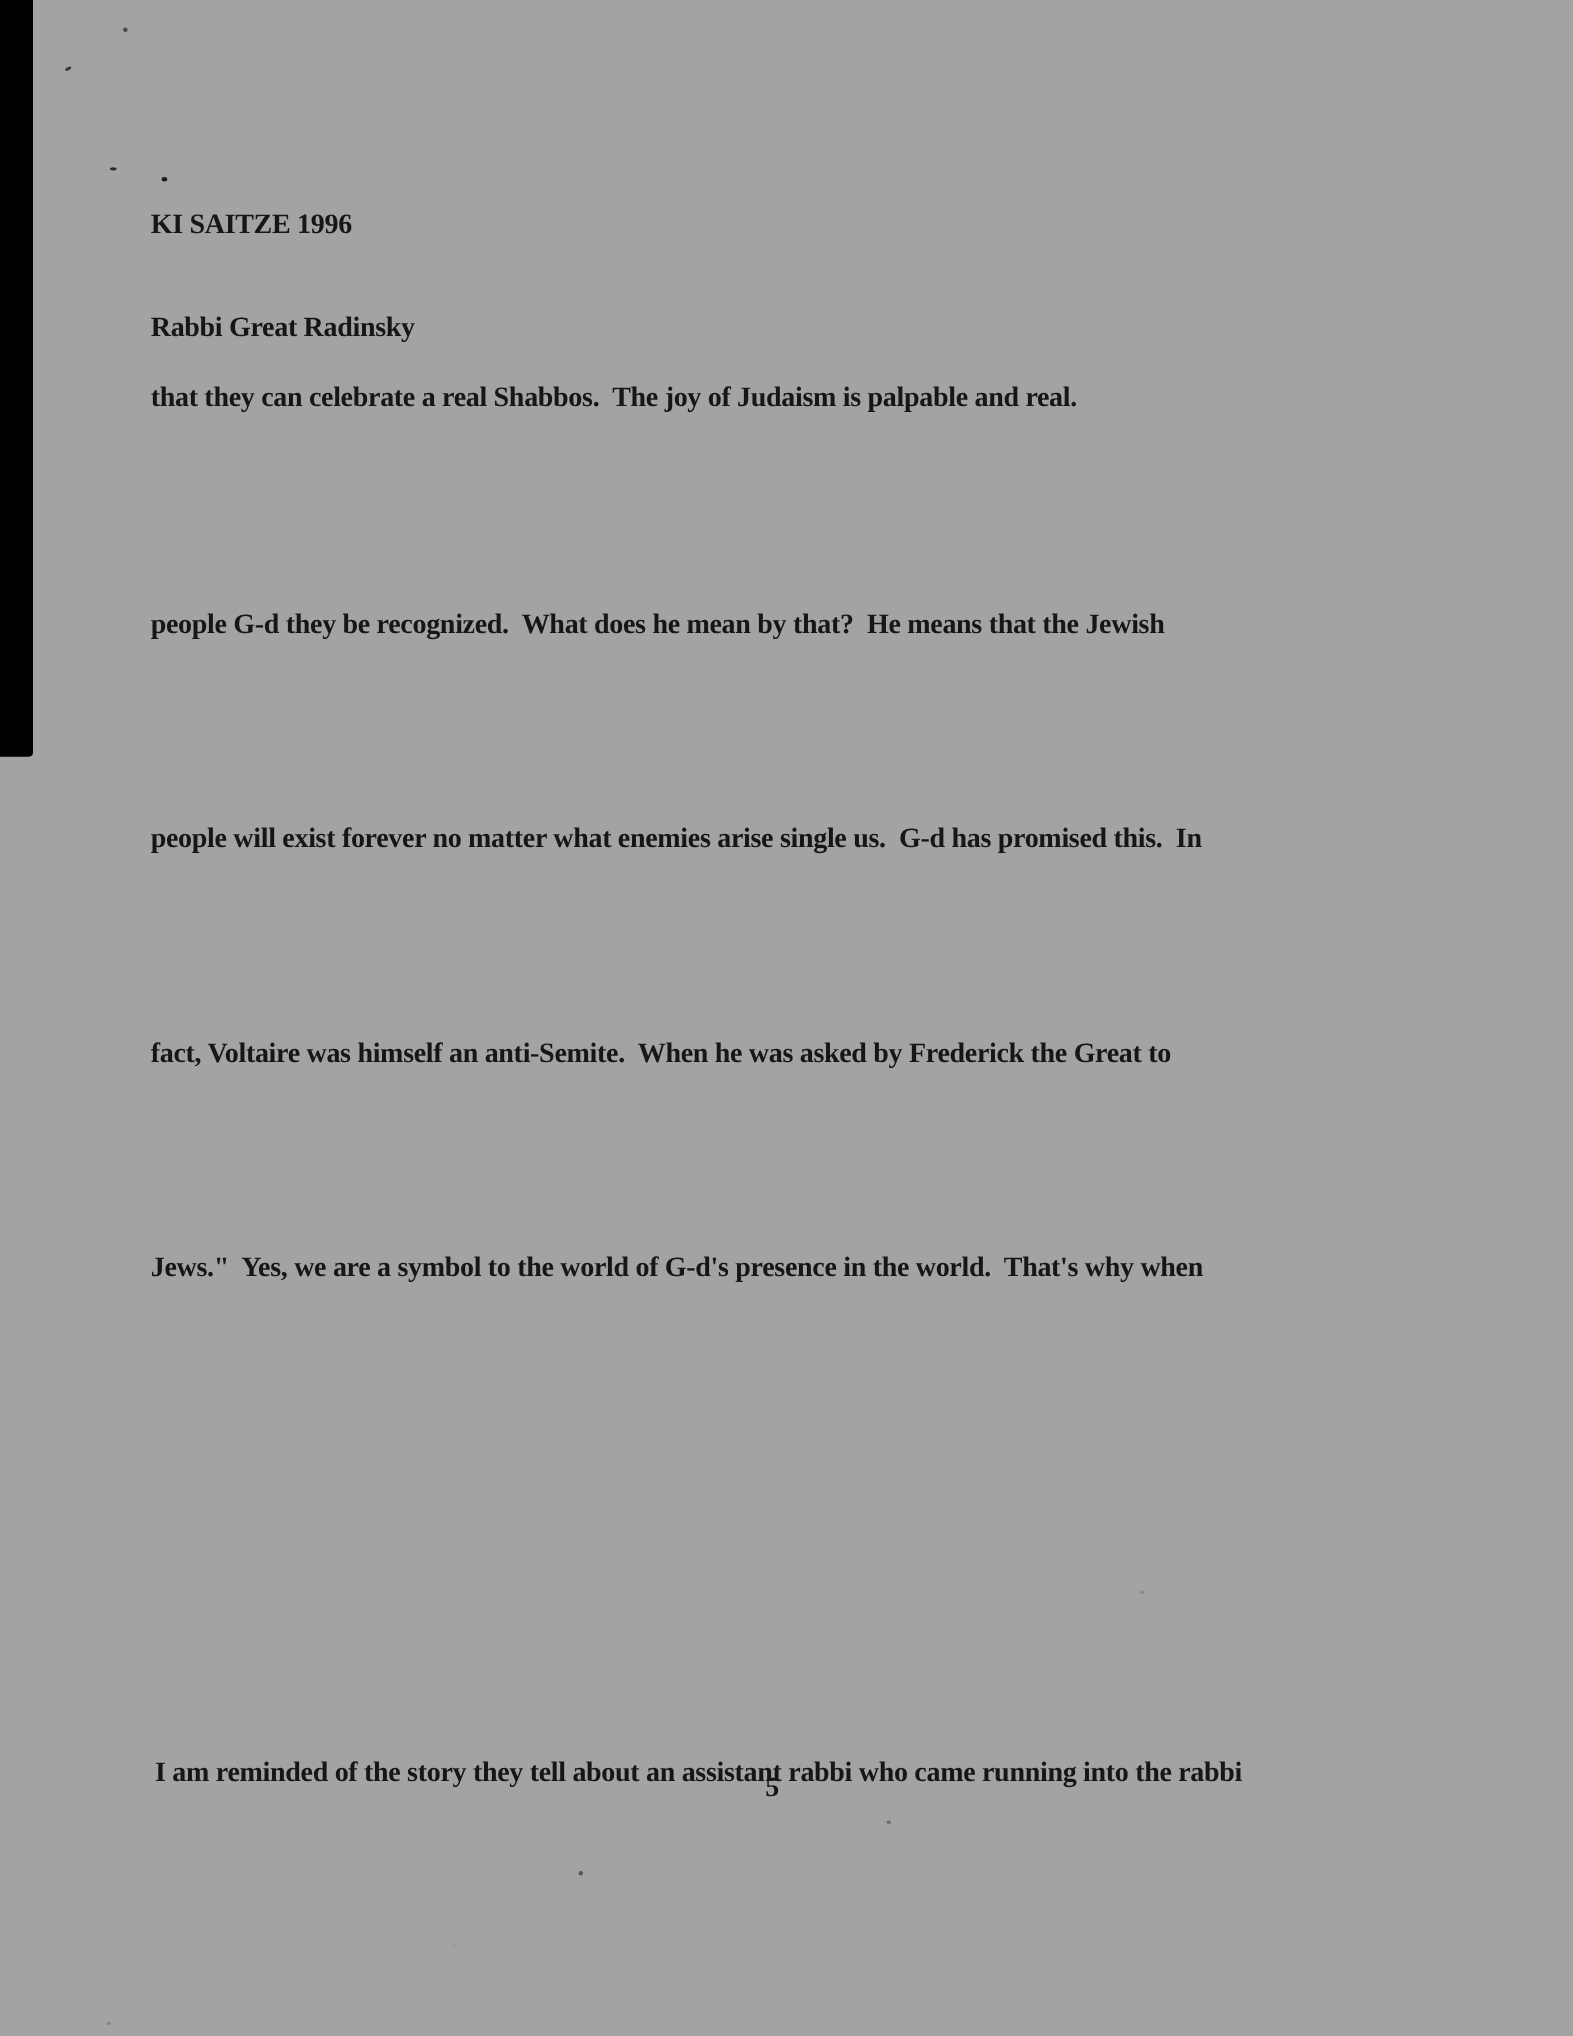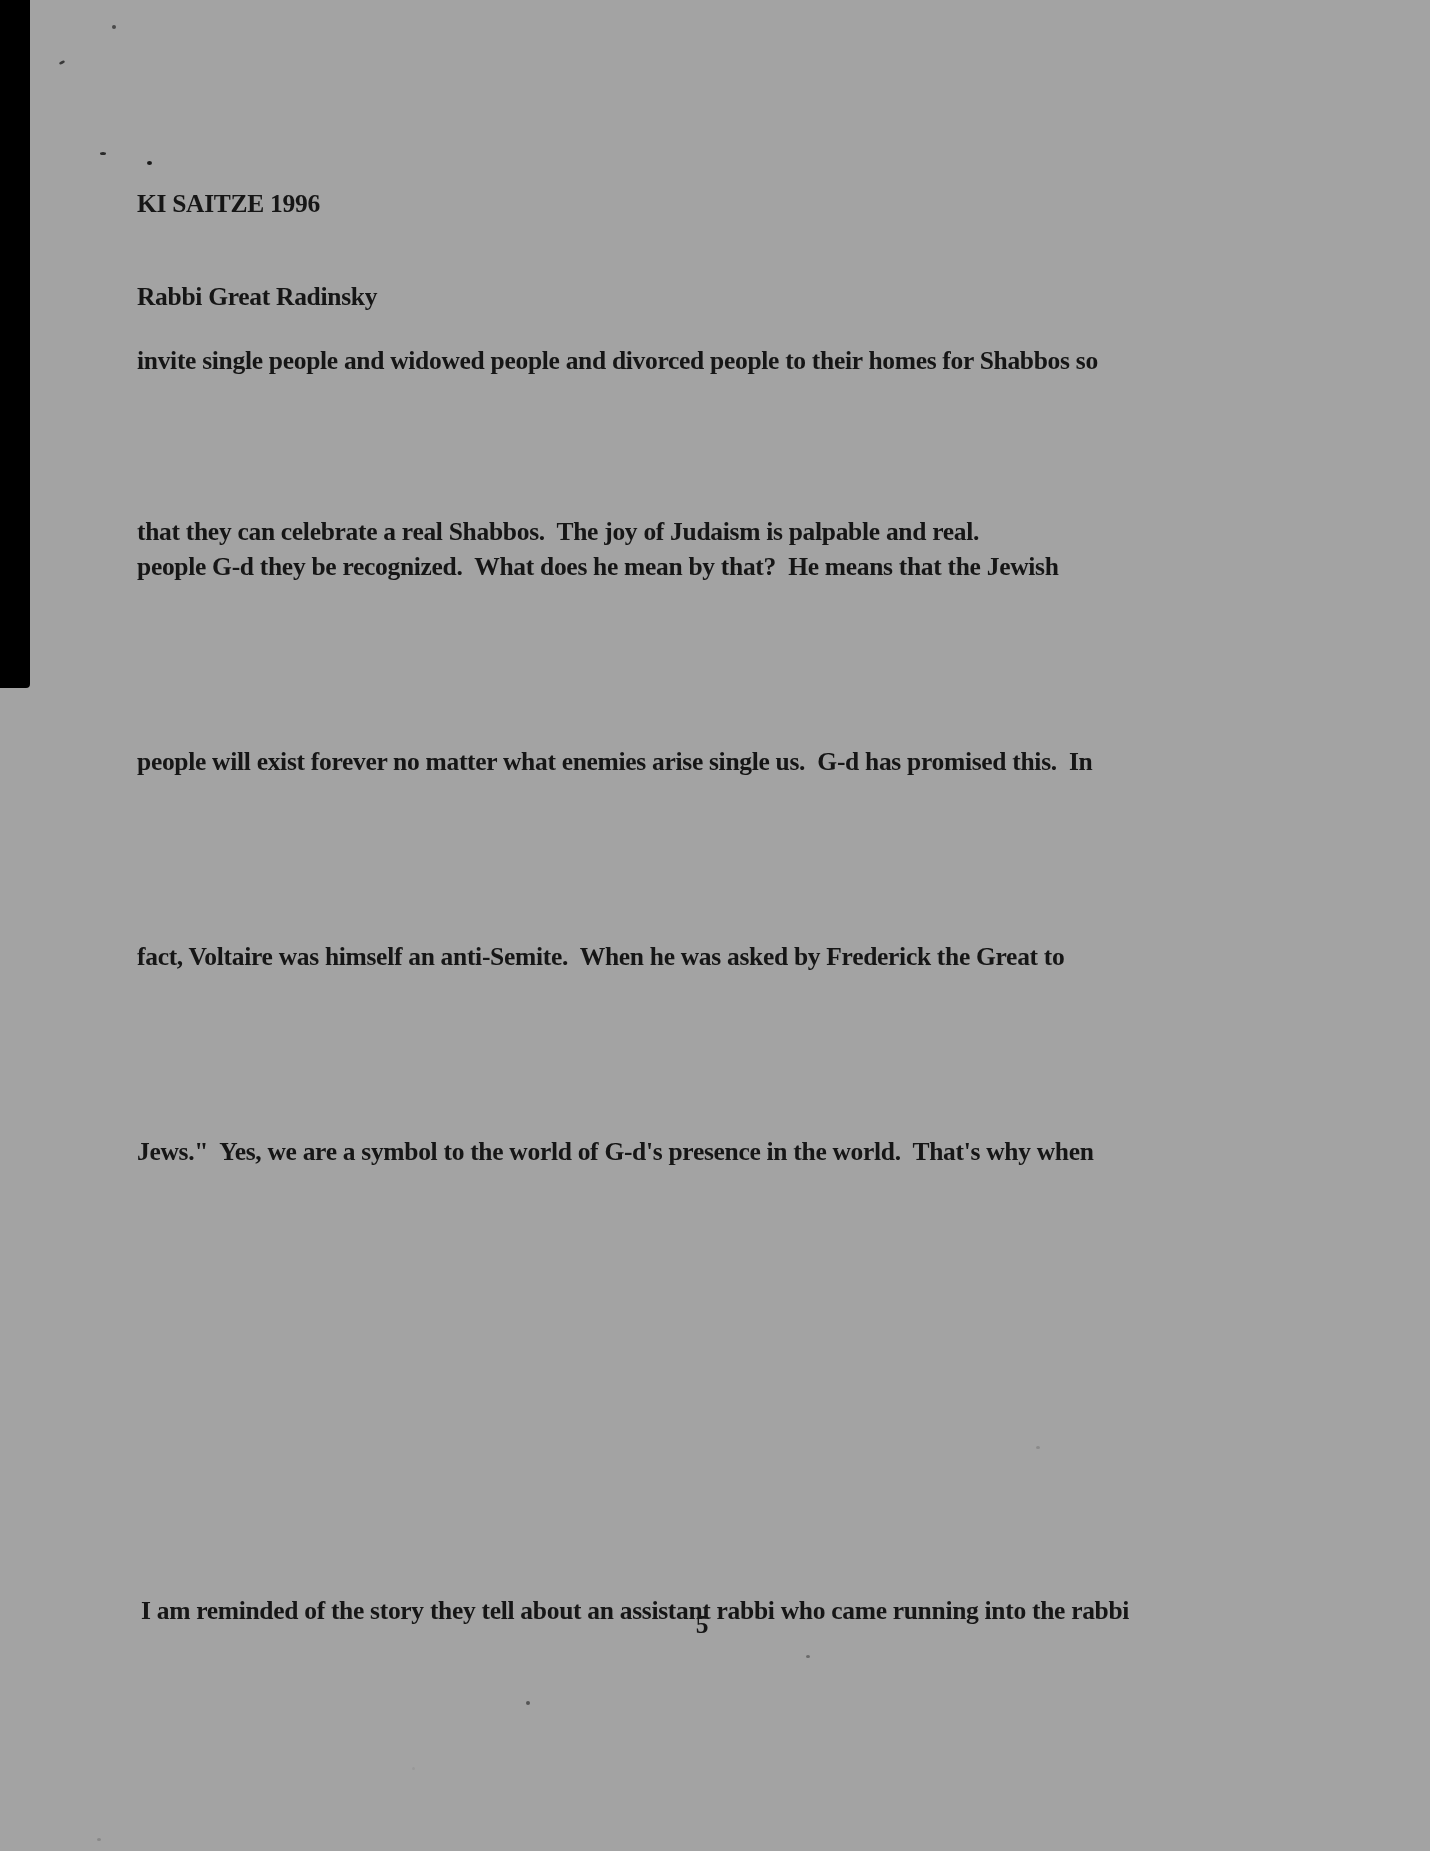--- a/index.html
+++ b/index.html
@@ -82,21 +82,20 @@
 <div class="page">
 
   <div class="scan-bar"></div>
 
   <div class="header">
     <div>KI SAITZE 1996</div>
     <div>Rabbi Great Radinsky</div>
   </div>
 
   <div class="para p1">
-    <div>invite single people and widowed people and divorced people to their homes for Shabbos so</div>
     <div>that they can celebrate a real Shabbos.  The joy of Judaism is palpable and real.</div>
   </div>
 
   <div class="para p2">
     <div>people G-d they be recognized.  What does he mean by that?  He means that the Jewish</div>
     <div>people will exist forever no matter what enemies arise single us.  G-d has promised this.  In</div>
     <div>fact, Voltaire was himself an anti-Semite.  When he was asked by Frederick the Great to</div>
     <div>Jews."  Yes, we are a symbol to the world of G-d's presence in the world.  That's why when</div>
     
     

